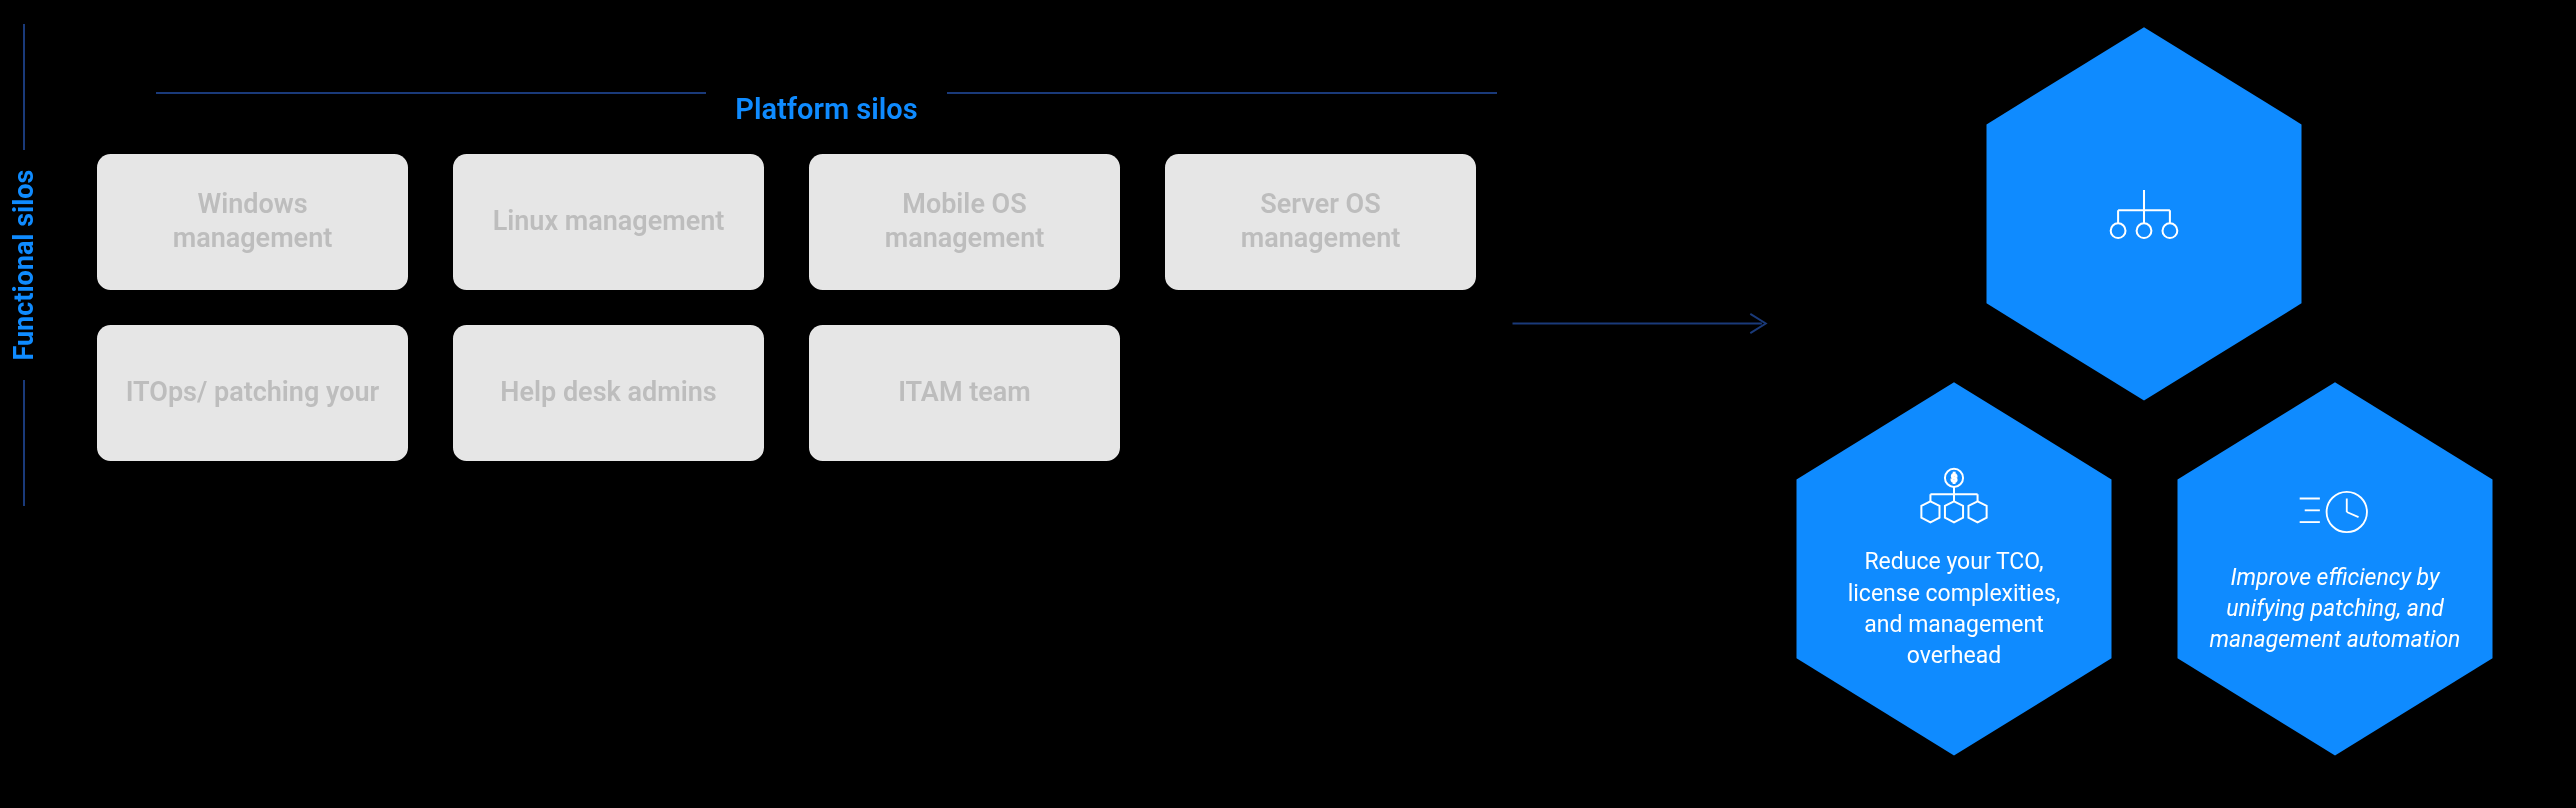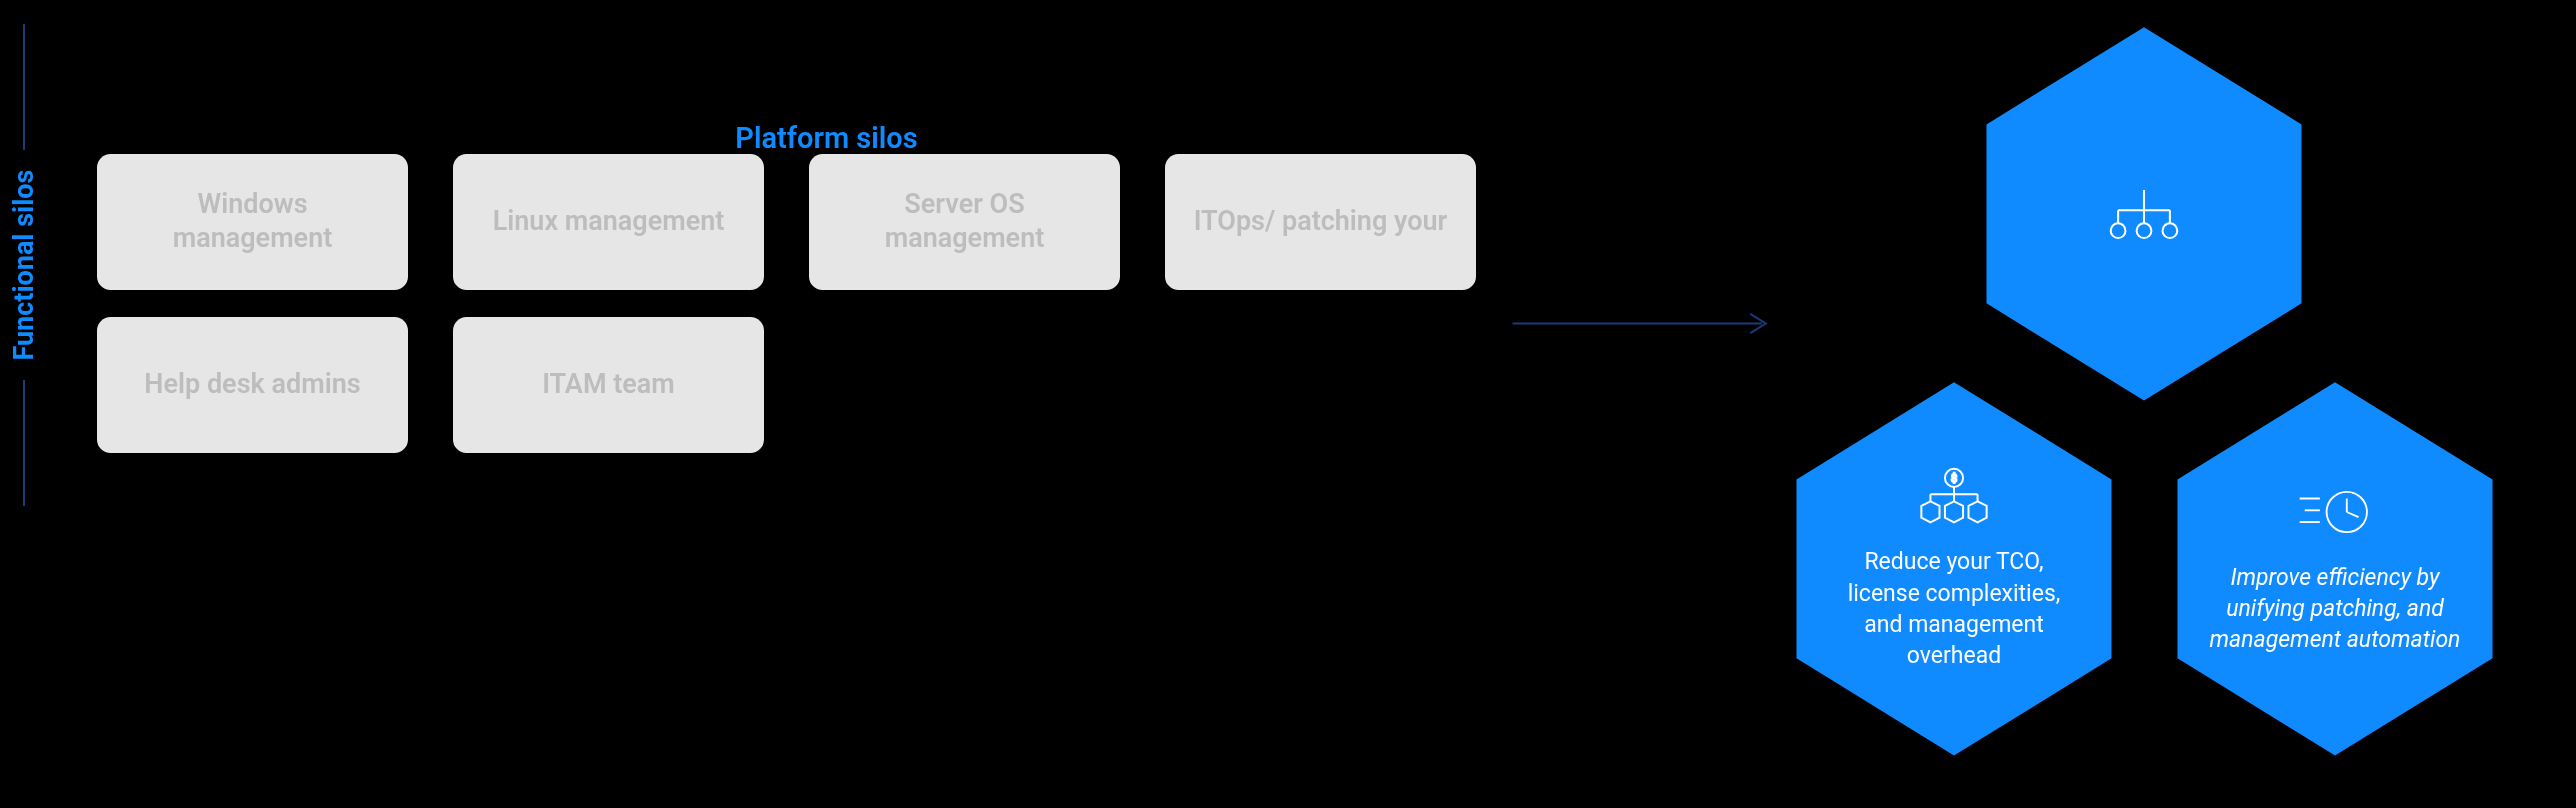--- a/index.html
+++ b/index.html
@@ -8,29 +8,29 @@
   .y-axis-label{
     position:absolute;left:7.8px;top:156px;
     transform:rotate(-90deg);transform-origin:left top;
     white-space:nowrap;font-size:27px;font-weight:700;color:#0f8bff;
     display:flex;align-items:center;gap:19.4px;
     translate:0 350px;
   }
   .y-axis-label .rule{display:inline-block;height:1.9px;width:126px;background:#1a3a7a;}
   .x-axis{
     position:absolute;left:156px;top:92px;width:1341px;
-    display:flex;align-items:center;gap:29px;flex-direction:column;
+    display:flex;align-items:flex-start;gap:29px;
   }
   .x-axis .rule{flex:1;height:1.9px;background:#1a3a7a;}
   .x-axis .txt{font-size:29px;font-weight:600;color:#0f8bff;white-space:nowrap;}
   
   .grid{
     position:absolute;left:97px;top:154px;
     display:grid;grid-template-columns:repeat(4,311px);grid-template-rows:repeat(2,136px);
-    gap:27px 45px;
+    gap:35px 45px;
   }
   .silo{
     background:#e6e6e6;color:#bdbdbd;border-radius:13.6px;
     display:flex;align-items:center;justify-content:center;text-align:center;
     font-size:27px;font-weight:600;line-height:1.25;padding:0 23px;
   }
   
   .arrow{position:absolute;left:1512px;top:309px;width:262px;height:29px;}
   .arrow line{stroke:#1a3a7a;stroke-width:2;}
   .arrow polyline{stroke:#1a3a7a;stroke-width:2;fill:none;}
@@ -67,20 +67,23 @@
     <span class="txt">Platform silos</span>
     <span class="rule"></span>
   </div>
 
   <div class="grid">
     <div class="silo">
         <span>Windows management</span>
       </div>
     <div class="silo">
         <span>Linux management</span>
+      </div>
+    <div class="silo">
+        <span>Mobile OS management</span>
       </div>
     <div class="silo">
         <span>Server OS management</span>
       </div>
     <div class="silo">
         <span>ITOps/ patching your</span>
       </div>
     <div class="silo">
         <span>Help desk admins</span>
       </div>

